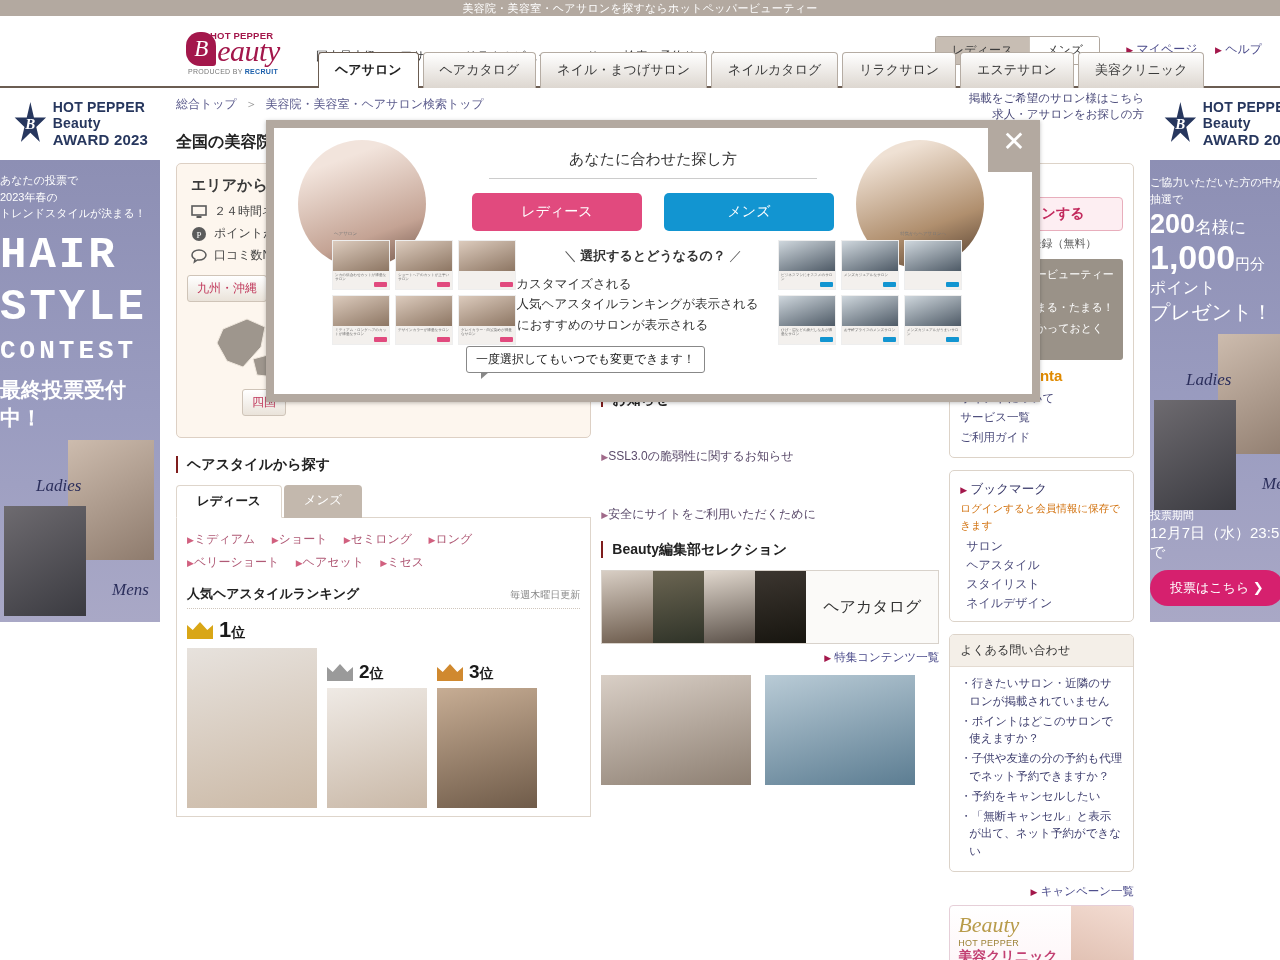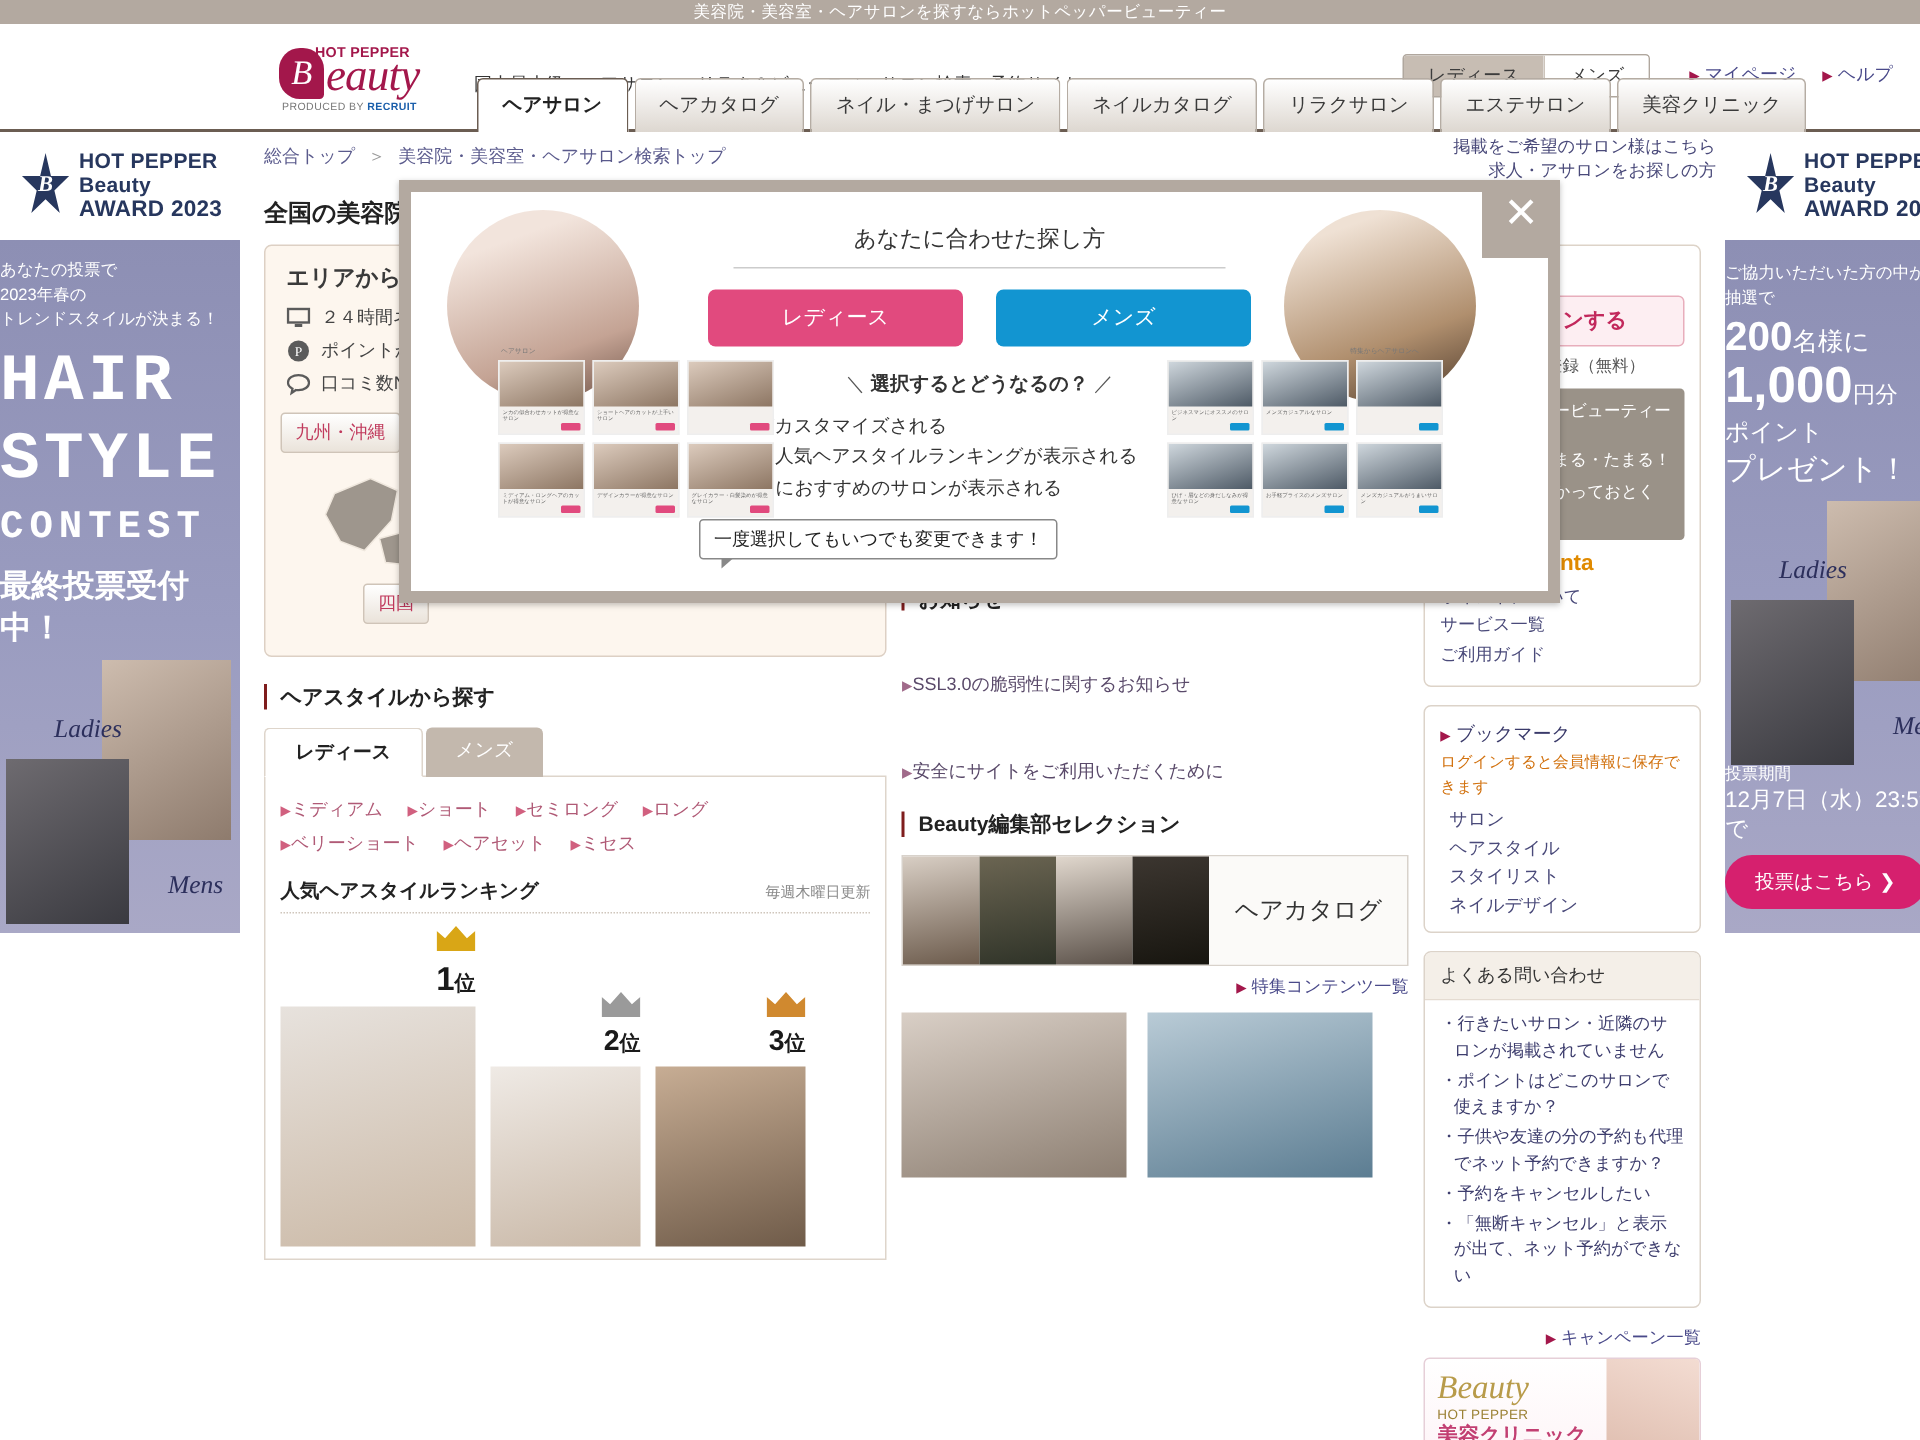--- a/index.html
+++ b/index.html
@@ -189,21 +189,21 @@
   .slinks span { margin-right:13px; white-space:nowrap; }
   .slinks .arw { color:#d1607f; }
 
   .rank-hd { display:flex; align-items:baseline; justify-content:space-between;
     border-bottom:1px dotted #cfc6bc; padding-bottom:5px; margin-top:12px; }
   .rank-hd .l { font-size:13px; font-weight:bold; color:#222; }
   .rank-hd .r { font-size:10px; color:#8b8b8b; }
 
   .ranks { display:flex; align-items:flex-end; gap:10px; margin-top:8px; }
   .rk { }
-  .rk .cap { display:flex; align-items:flex-end; gap:6px; margin-bottom:5px;flex-direction:column; }
+  .rk .cap { display:flex; align-items:center; gap:6px; margin-bottom:5px; }
   .crown { width:26px; height:17px; position:relative; }
   .crown i { position:absolute; inset:0;
     clip-path: polygon(0% 100%,0% 18%,22% 48%,50% 0%,78% 48%,100% 18%,100% 100%); }
   .crown.g i { background:#d9a616; } .crown.s i { background:#9a9a9a; }
   .crown.b i { background:#d0892f; }
   .rk .num { font-size:22px; font-weight:bold; color:#1a1a1a; }
   .rk .num small { font-size:14px; }
   .rk.n2 .num, .rk.n3 .num { font-size:19px; }
   .thumb { background:#ddd; }
   .thumb.t1 { width:130px; height:160px; background:linear-gradient(165deg,#e7e2dd,#cbb9a6); }

